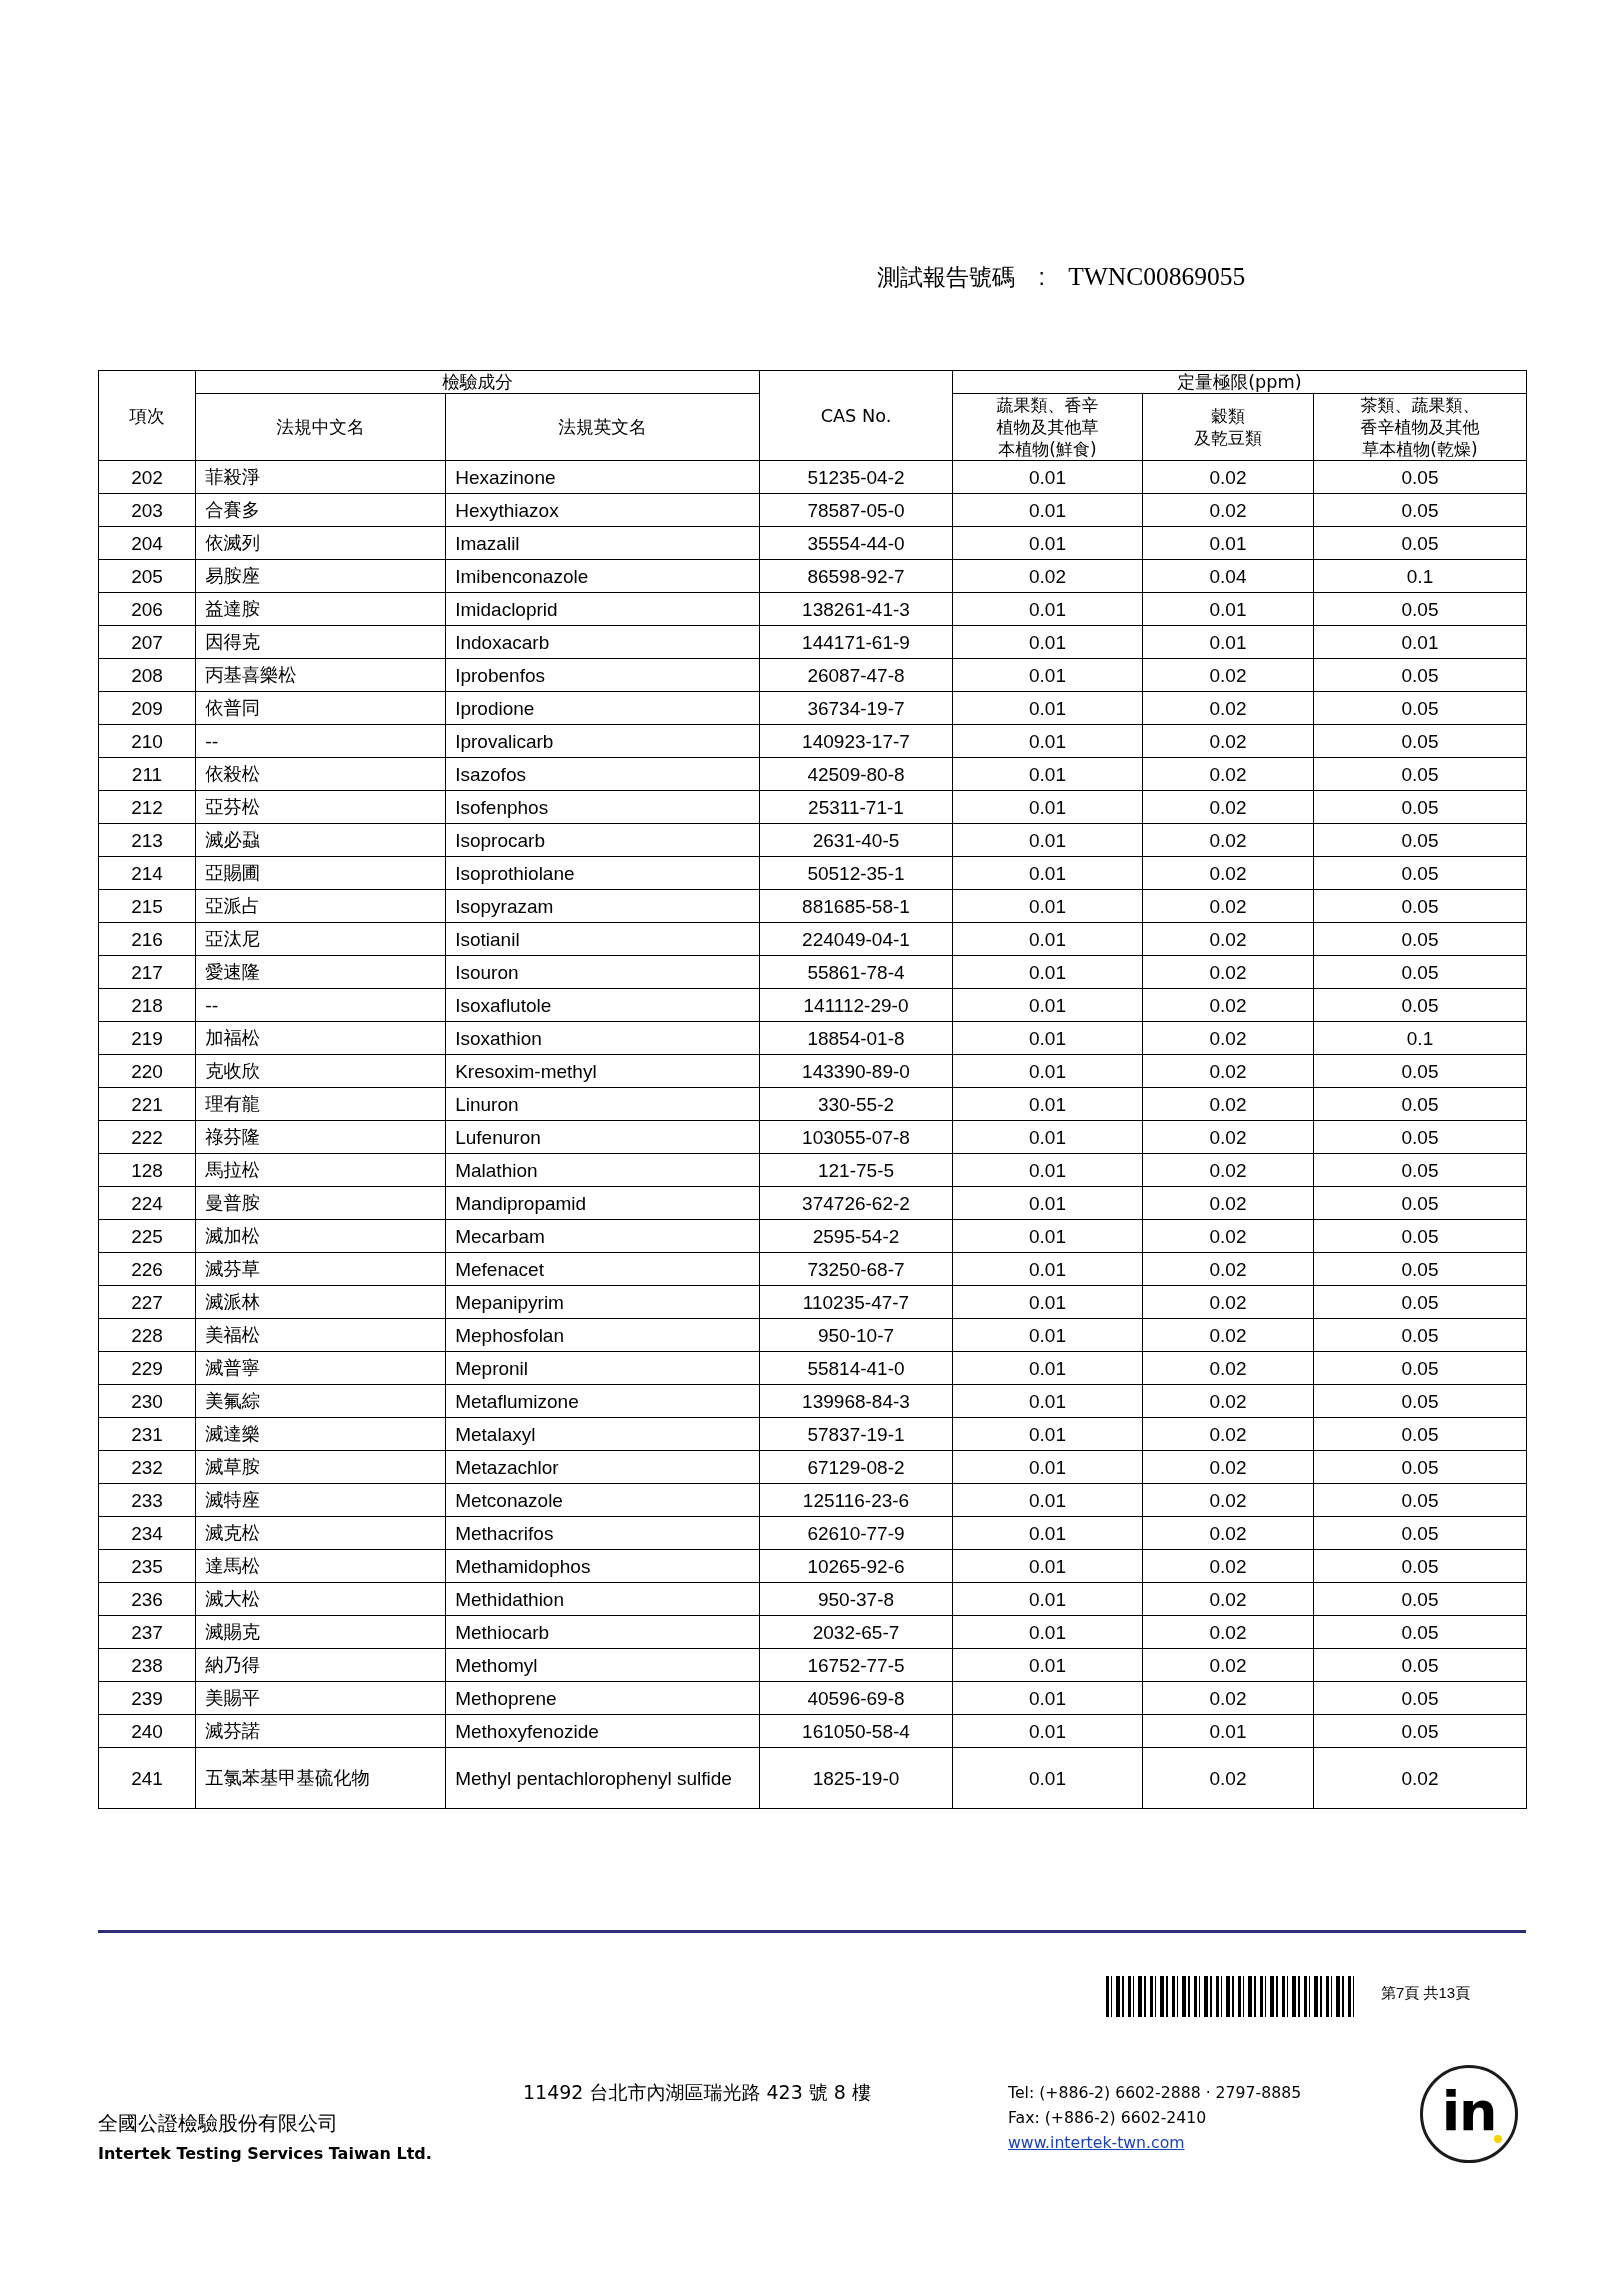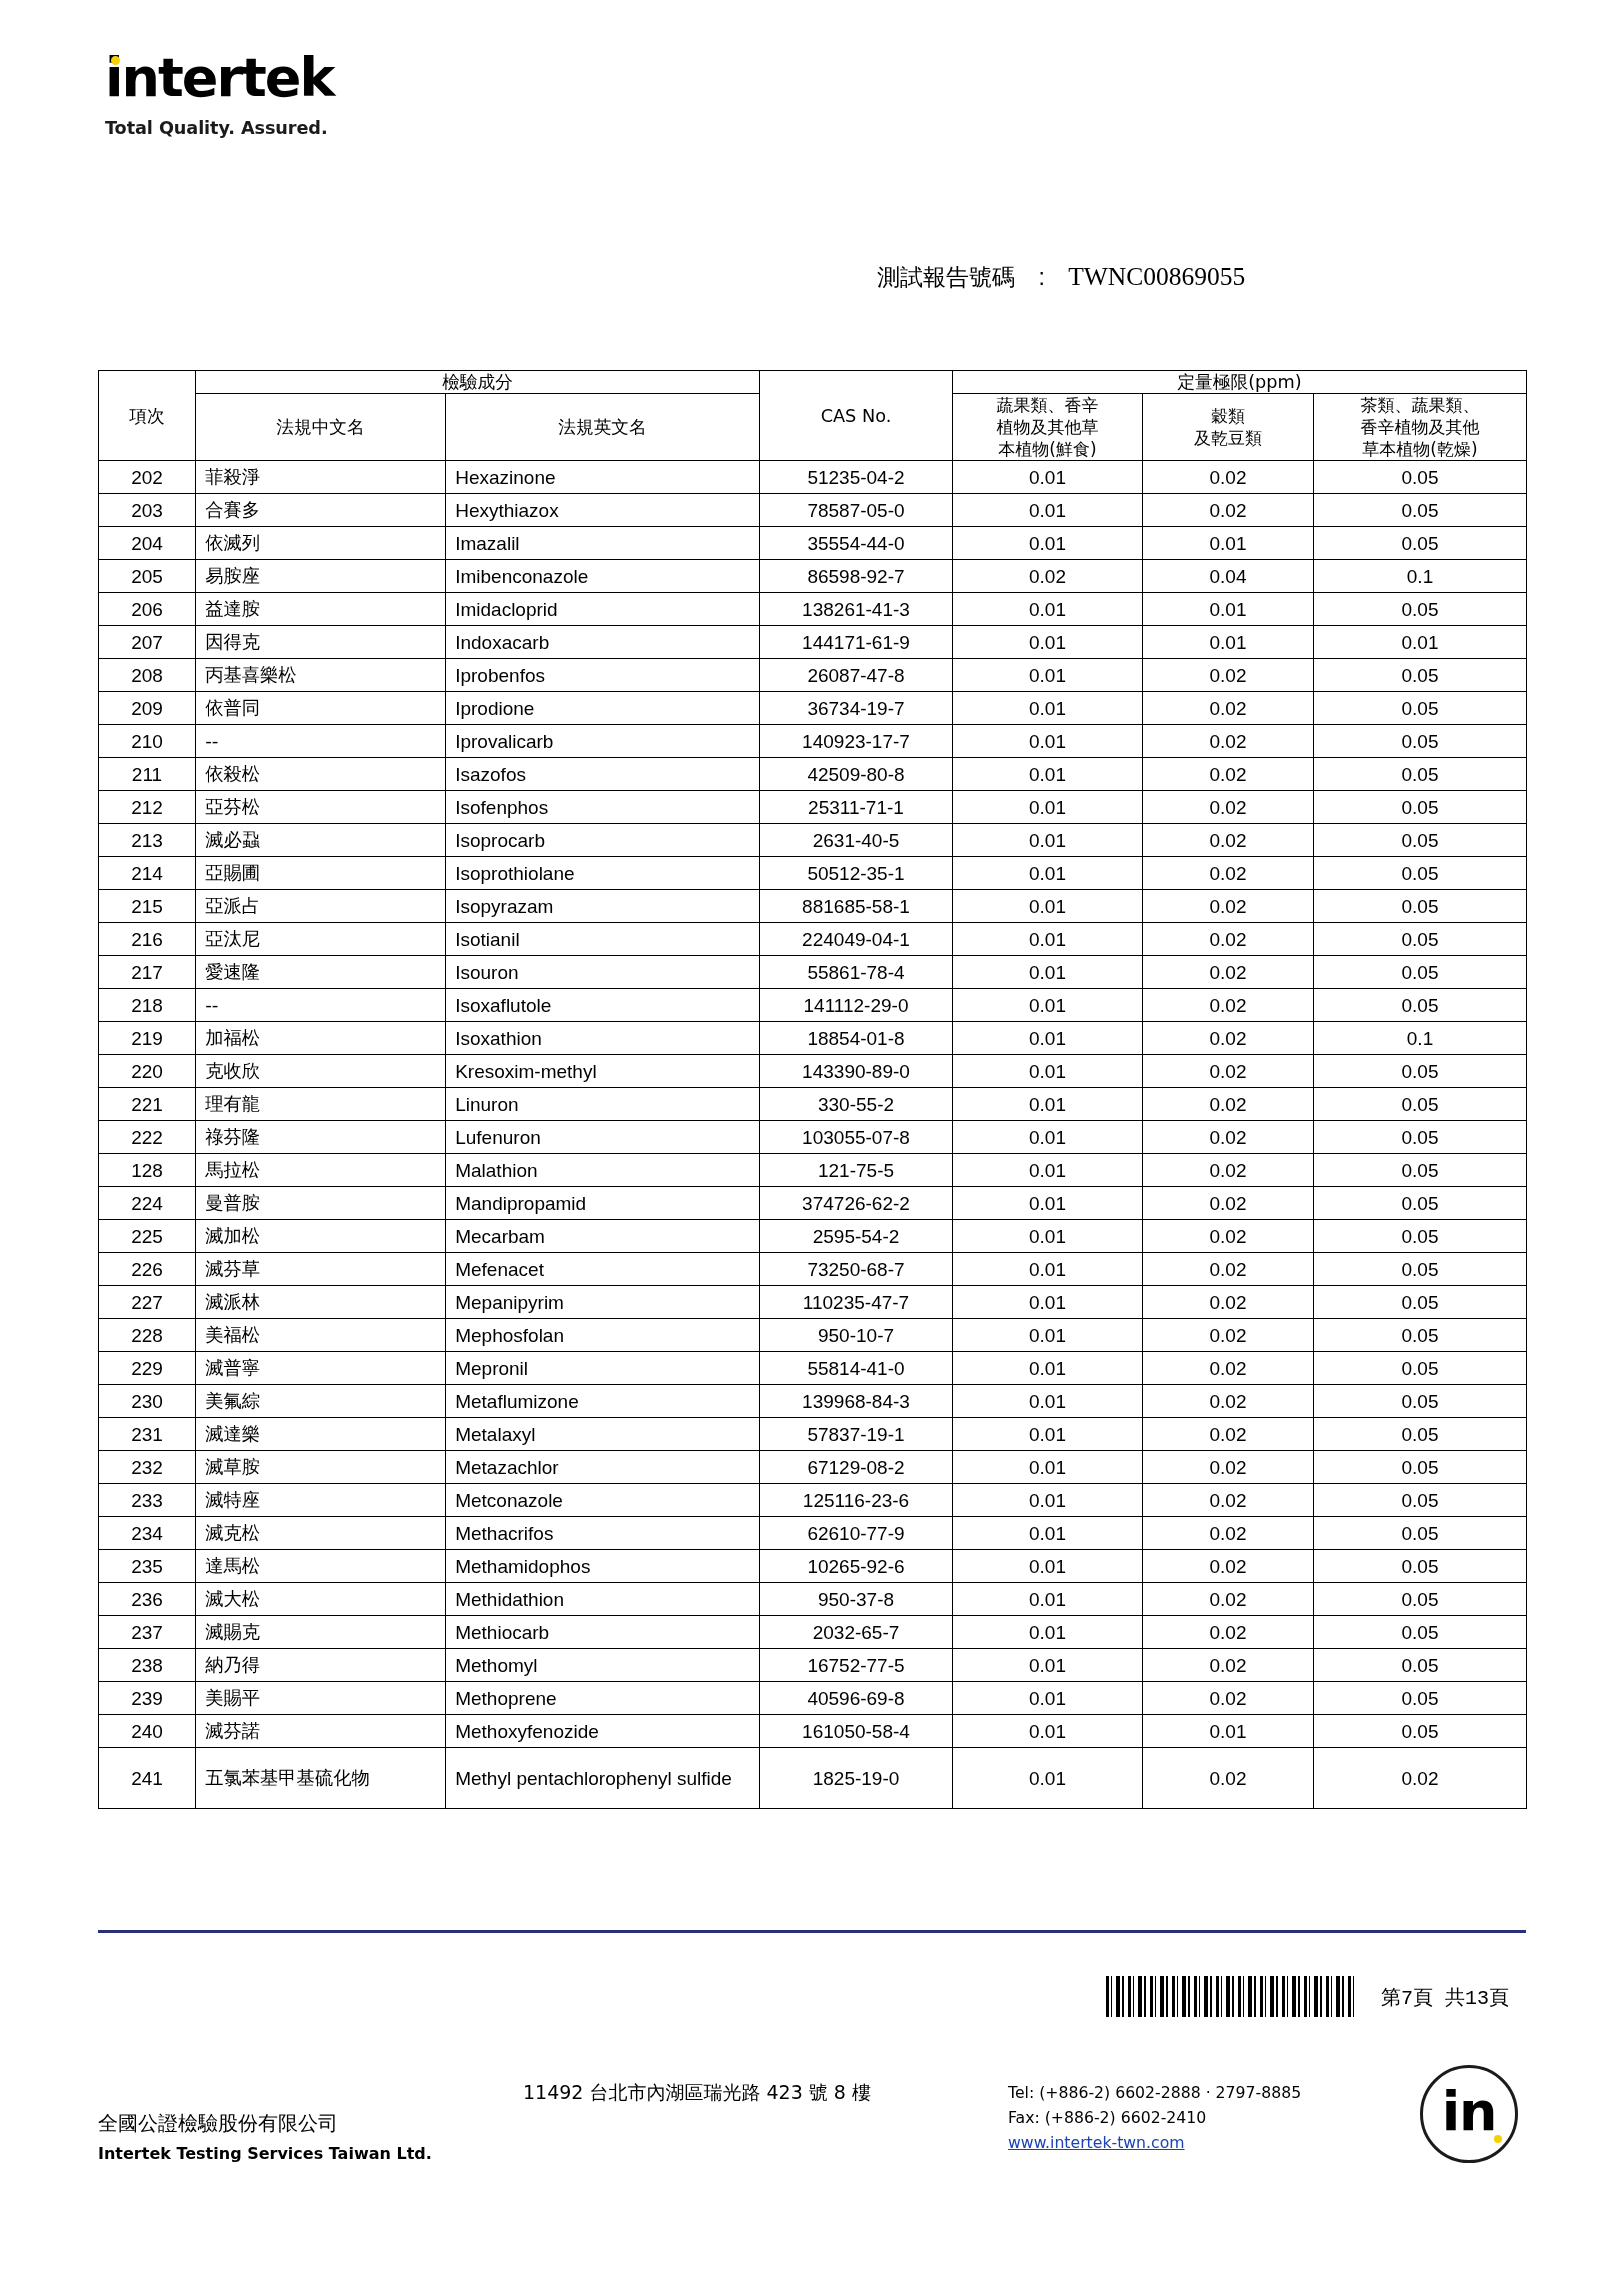--- a/index.html
+++ b/index.html
@@ -146,22 +146,22 @@
       #000 0px, #000 2.6px, #fff 2.6px, #fff 5.2px,
       #000 5.2px, #000 6.5px, #fff 6.5px, #fff 10.5px,
       #000 10.5px, #000 14.4px, #fff 14.4px, #fff 16.4px,
       #000 16.4px, #000 18.3px, #fff 18.3px, #fff 22px
     );
   }
   .pagenum {
     position: absolute;
     left: 1381px;
     top: 1984px;
-    font-family: Liberation Mono, monospace;
-    font-size: 20px;
+    font-family: Liberation Sans, sans-serif;
+    font-size: 15px;
     white-space: nowrap;
   }
 
   .foot-left {
     position: absolute;
     left: 98px;
     top: 2081px;
     width: 406px;
     font-family: "DejaVu Sans", sans-serif;
     margin-top: 29px;
@@ -227,27 +227,20 @@
     height: 8.5px;
     border-radius: 50%;
     background: #f6d100;
   }
 </style>
 </head>
 <body>
 
 <div class="page">
 
-  <div class="logo-block">
-    <div class="logo-word">
-      <span class="logo-dot"></span>
-      <span>intertek</span>
-    </div>
-    <div class="logo-tag">Total Quality. Assured.</div>
-  </div>
 
   <div class="report-line">
     <span class="lbl">測試報告號碼</span>
     <span class="colon">:</span>
     <span class="val">TWNC00869055</span>
   </div>
 
   <div class="tbl-wrap">
     <table class="main">
       <colgroup>

